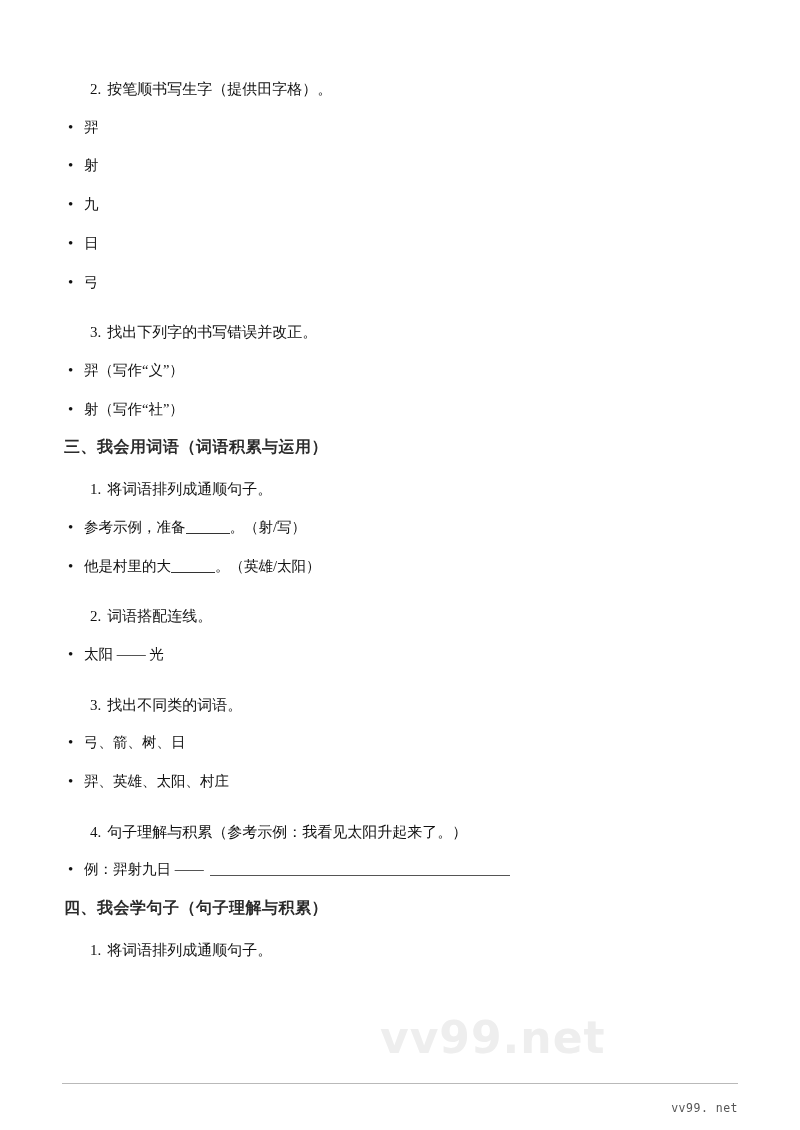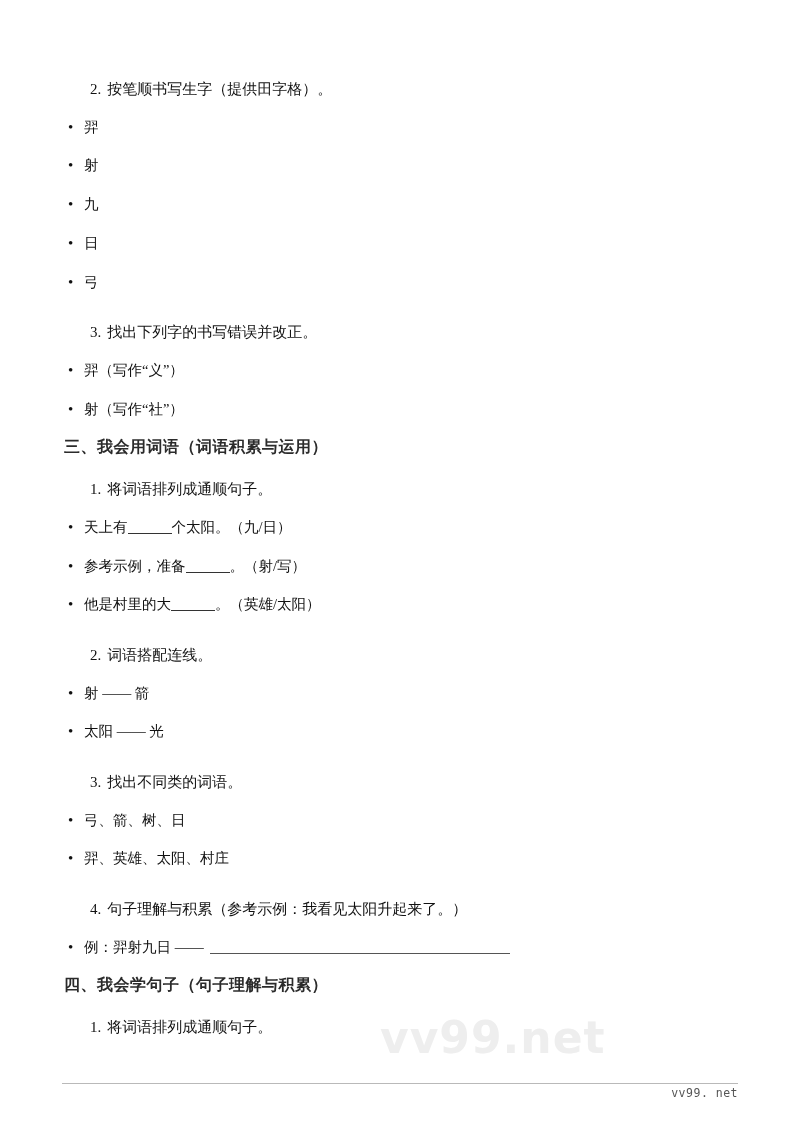--- a/index.html
+++ b/index.html
@@ -101,21 +101,21 @@
     position: absolute;
     left: 62px;
     right: 62px;
     bottom: 46px;
     border-top: 1px solid #b9b9b9;
     height: 0;
   }
   .footer-text {
     position: absolute;
     right: 62px;
-    bottom: 30px;
+    bottom: 15px;
     font-family: "DejaVu Sans Mono", monospace;
     font-size: 11.5px;
     color: #555;
     letter-spacing: 0.5px;
   }
 </style>
 </head>
 <body>
 
 <div class="page">
@@ -156,36 +156,30 @@
       <span>射（写作“社”）</span>
     </p>
 
     <h2 class="section-heading gap-top-lg">三、我会用词语（词语积累与运用）</h2>
 
     <p class="numbered">
       <span class="num">1.</span><span>将词语排列成通顺句子。</span>
     </p>
 
     <p class="bullet-line">
-      <span>天上有</span><span class="blank-short"></span><span>个太阳。（九/日）</span>
-    </p>
-    <p class="bullet-line">
       <span>参考示例，准备</span><span class="blank-short"></span><span>。（射/写）</span>
     </p>
     <p class="bullet-line">
       <span>他是村里的大</span><span class="blank-short"></span><span>。（英雄/太阳）</span>
     </p>
 
     <p class="numbered gap-top">
       <span class="num">2.</span><span>词语搭配连线。</span>
     </p>
 
-    <p class="bullet-line">
-      <span>射 —— 箭</span>
-    </p>
     <p class="bullet-line">
       <span>太阳 —— 光</span>
     </p>
 
     <p class="numbered gap-top">
       <span class="num">3.</span><span>找出不同类的词语。</span>
     </p>
 
     <p class="bullet-line">
       <span>弓、箭、树、日</span>

